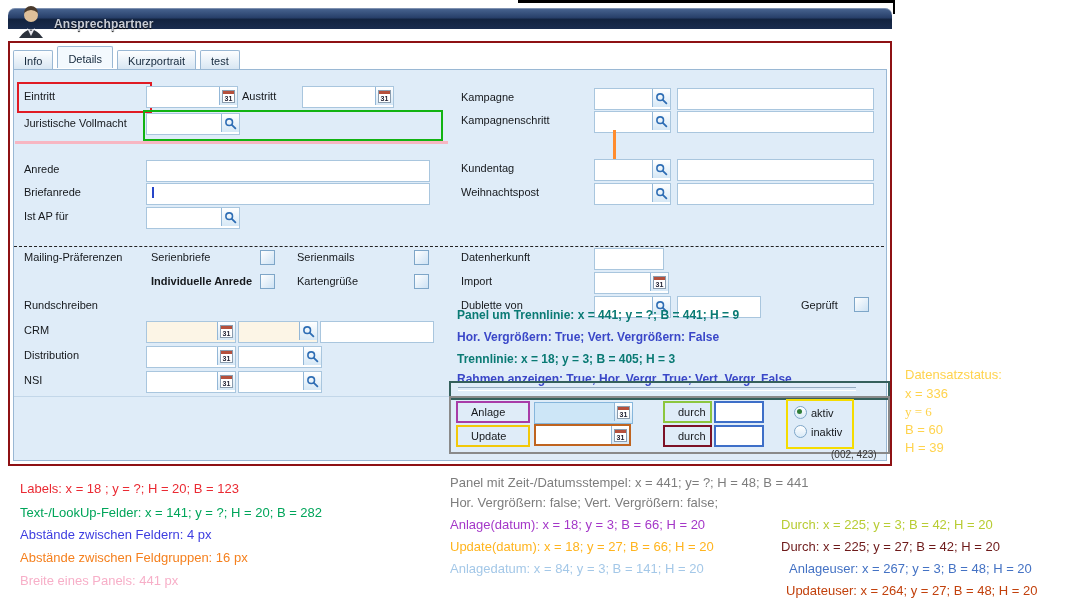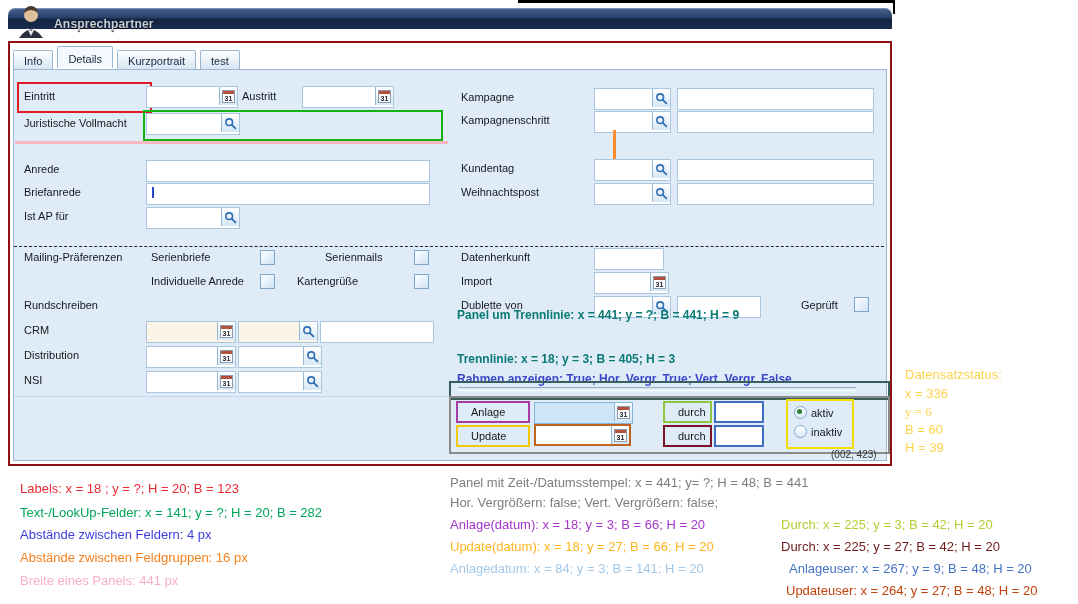--- a/index.html
+++ b/index.html
@@ -102,23 +102,23 @@
                 <line x1="7.8" y1="7.8" x2="11.4" y2="11.4" stroke="#2e6db4" stroke-width="1.8" stroke-linecap="round"></line>
               </svg>
           </span>
         </div>
 
         <div class="hl" style="left:0;top:176px;width:870px;border-top:1px dashed #222;"></div>
 
         <div class="lbl" style="left:10px;top:181px;">Mailing-Präferenzen</div>
         <div class="lbl" style="left:137px;top:181px;">Serienbriefe</div>
         <div class="checkbox" style="left:246px;top:180px;"></div>
-        <div class="lbl" style="left:283px;top:181px;margin-left:28px;">Serienmails</div>
+        <div class="lbl" style="left:283px;top:181px;">Serienmails</div>
         <div class="checkbox" style="left:400px;top:180px;"></div>
-        <div class="lbl" style="left:137px;top:205px;">Individuelle Anrede</div>
+        <div class="lbl" style="left:137px;top:205px;font-weight:bold;">Individuelle Anrede</div>
         <div class="checkbox" style="left:246px;top:204px;"></div>
         <div class="lbl" style="left:283px;top:205px;">Kartengrüße</div>
         <div class="checkbox" style="left:400px;top:204px;"></div>
 
         <div class="lbl" style="left:10px;top:229px;">Rundschreiben</div>
 
         <div class="lbl" style="left:10px;top:254px;">CRM</div>
         <div class="fld" style="left:132px;top:251px;width:88px;background:#fcf5e6;">
           <span class="btn">
               <span class="cal">31</span>
@@ -229,20 +229,21 @@
                 <circle cx="5.2" cy="5.2" r="3.3" fill="none" stroke="#2e6db4" stroke-width="1.6"></circle>
                 <line x1="7.8" y1="7.8" x2="11.4" y2="11.4" stroke="#2e6db4" stroke-width="1.8" stroke-linecap="round"></line>
               </svg>
           </span>
         </div>
         <div class="fld" style="left:663px;top:226px;width:82px;"></div>
         <div class="lbl" style="left:787px;top:229px;">Geprüft</div>
         <div class="checkbox" style="left:840px;top:227px;"></div>
 
         <div class="annb" style="left:443px;top:238px;color:#0a7a74;">Panel um Trennlinie: x = 441; y = ?; B = 441; H = 9</div>
+        <div class="annb" style="left:443px;top:260px;color:#3a47c8;">Hor. Vergrößern: True; Vert. Vergrößern: False</div>
         <div class="annb" style="left:443px;top:282px;color:#0a7a74;">Trennlinie: x = 18; y = 3; B = 405; H = 3</div>
         <div class="annb" style="left:443px;top:302px;color:#3a47c8;">Rahmen anzeigen: True; Hor. Vergr. True; Vert. Vergr. False</div>
 
         <div class="hl" style="left:435px;top:311px;width:437px;height:15px;border:2px solid #35605c;">
           <div style="position:absolute;left:7px;top:4px;width:398px;height:2px;border-top:1px solid #93aabf;border-bottom:1px solid #ffffff;"></div>
         </div>
 
         <div class="hl" style="left:435px;top:326px;width:437px;height:54px;border:2px solid #8a8a8a;">
           <div class="hlbox" style="left:5px;top:3px;width:74px;height:22px;border-color:#a83ca8;">Anlage</div>
           <div class="fld" style="left:83px;top:4px;width:97px;background:#cde6f7;border-color:#86b6dc;">
@@ -292,16 +293,16 @@
   <div class="ann" style="left:20px;top:573px;color:#f7afc8;">Breite eines Panels: 441 px</div>
 
   <div class="ann" style="left:450px;top:475px;color:#7d7d7d;">Panel mit Zeit-/Datumsstempel: x = 441; y= ?; H = 48; B = 441</div>
   <div class="ann" style="left:450px;top:495px;color:#7d7d7d;">Hor. Vergrößern: false; Vert. Vergrößern: false;</div>
   <div class="ann" style="left:450px;top:517px;color:#a437c8;">Anlage(datum): x = 18; y = 3; B = 66; H = 20</div>
   <div class="ann" style="left:450px;top:539px;color:#ffb41e;">Update(datum): x = 18; y = 27; B = 66; H = 20</div>
   <div class="ann" style="left:450px;top:561px;color:#a4c8e8;">Anlagedatum: x = 84; y = 3; B = 141; H = 20</div>
 
   <div class="ann" style="left:781px;top:517px;color:#b8cc33;">Durch: x = 225; y = 3; B = 42; H = 20</div>
   <div class="ann" style="left:781px;top:539px;color:#6e1a1a;">Durch: x = 225; y = 27; B = 42; H = 20</div>
-  <div class="ann" style="left:789px;top:561px;color:#4472c4;">Anlageuser: x = 267; y = 9; B = 48; H = 20</div>
+  <div class="ann" style="left:789px;top:561px;color:#4472c4;">Anlageuser: x = 267; y = 3; B = 48; H = 20</div>
   <div class="ann" style="left:786px;top:583px;color:#c2410c;">Updateuser: x = 264; y = 27; B = 48; H = 20</div>
 
 </div>
 
 </body></html>

